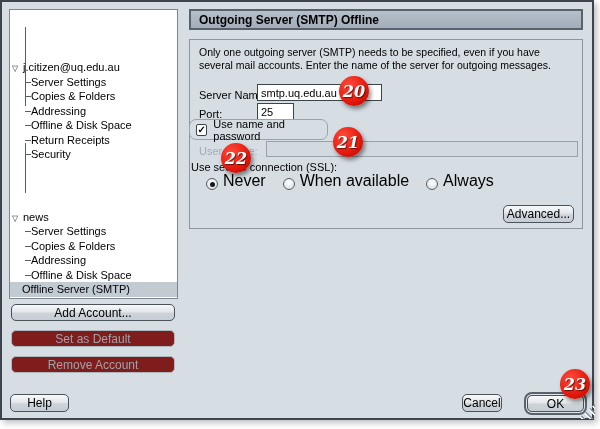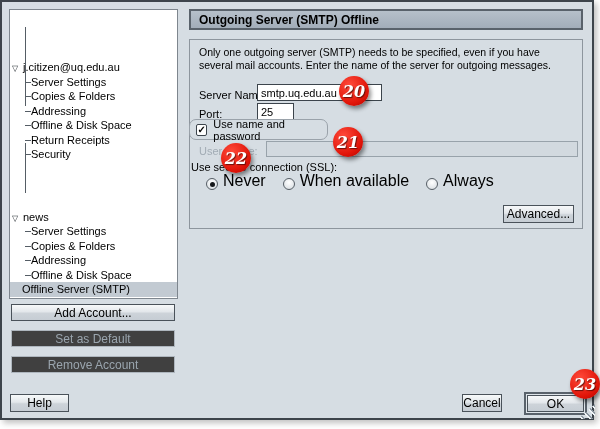--- a/index.html
+++ b/index.html
@@ -33,24 +33,24 @@
     display:inline-block; width:11px; margin-left:-10px; margin-right:0px;
     font-size:8px; color:#2a3036; vertical-align:0px;
   }
   .tree-vline { position:absolute; left:15px; width:0; border-left:1px solid #555d65; }
 
   
   .btn {
     display:flex; align-items:center; justify-content:center;
     font-size:12px; color:#000;
     background:linear-gradient(#f7f9fa, #e3e7eb 45%, #cdd3d9 55%, #c6cdd4);
-    border:1px solid #4a525a; border-radius:0; cursor:default;
+    border:1px solid #4a525a; border-radius:5px; cursor:default;
   }
   .btn.disabled {
-    background:#404040; border-color:#aeb6be; color:#9aa5ae;
+    background:#7f1d1d; border-color:#aeb6be; color:#9aa5ae;
   }
   .btn.default-ring {
     box-shadow:0 0 0 1px #dfe5ea, 0 0 0 3px #59626b;
   }
 
   
   .hdrbar {
     left:189px; top:9px; width:394px; height:21px;
     background:linear-gradient(#b6c0ca, #a2adb9);
     border:2px solid #59626b;
@@ -187,13 +187,13 @@
 
   <div class="abs btn" style="left:462px; top:394px; width:40px; height:18px;">Cancel</div>
   <div class="abs btn default-ring" style="left:527px; top:395px; width:57px; height:17px;">OK</div>
 
   <div class="abs grip"></div>
 </div>
 
 <div class="badge" style="left:339px; top:76px;">20</div>
 <div class="badge" style="left:333px; top:127px;">21</div>
 <div class="badge" style="left:221px; top:143px;">22</div>
-<div class="badge" style="left:560px; top:369px;margin-left:10px;">23</div>
+<div class="badge" style="left:560px; top:369px;">23</div>
 
 </body></html>

